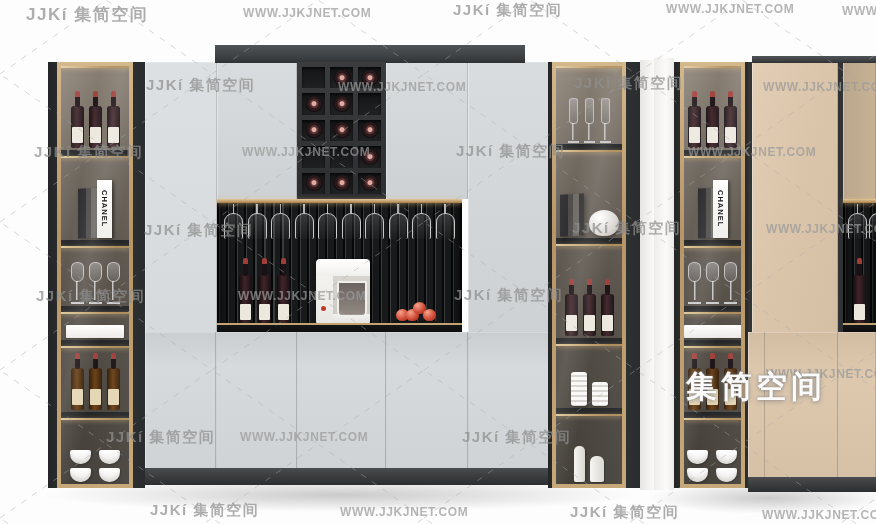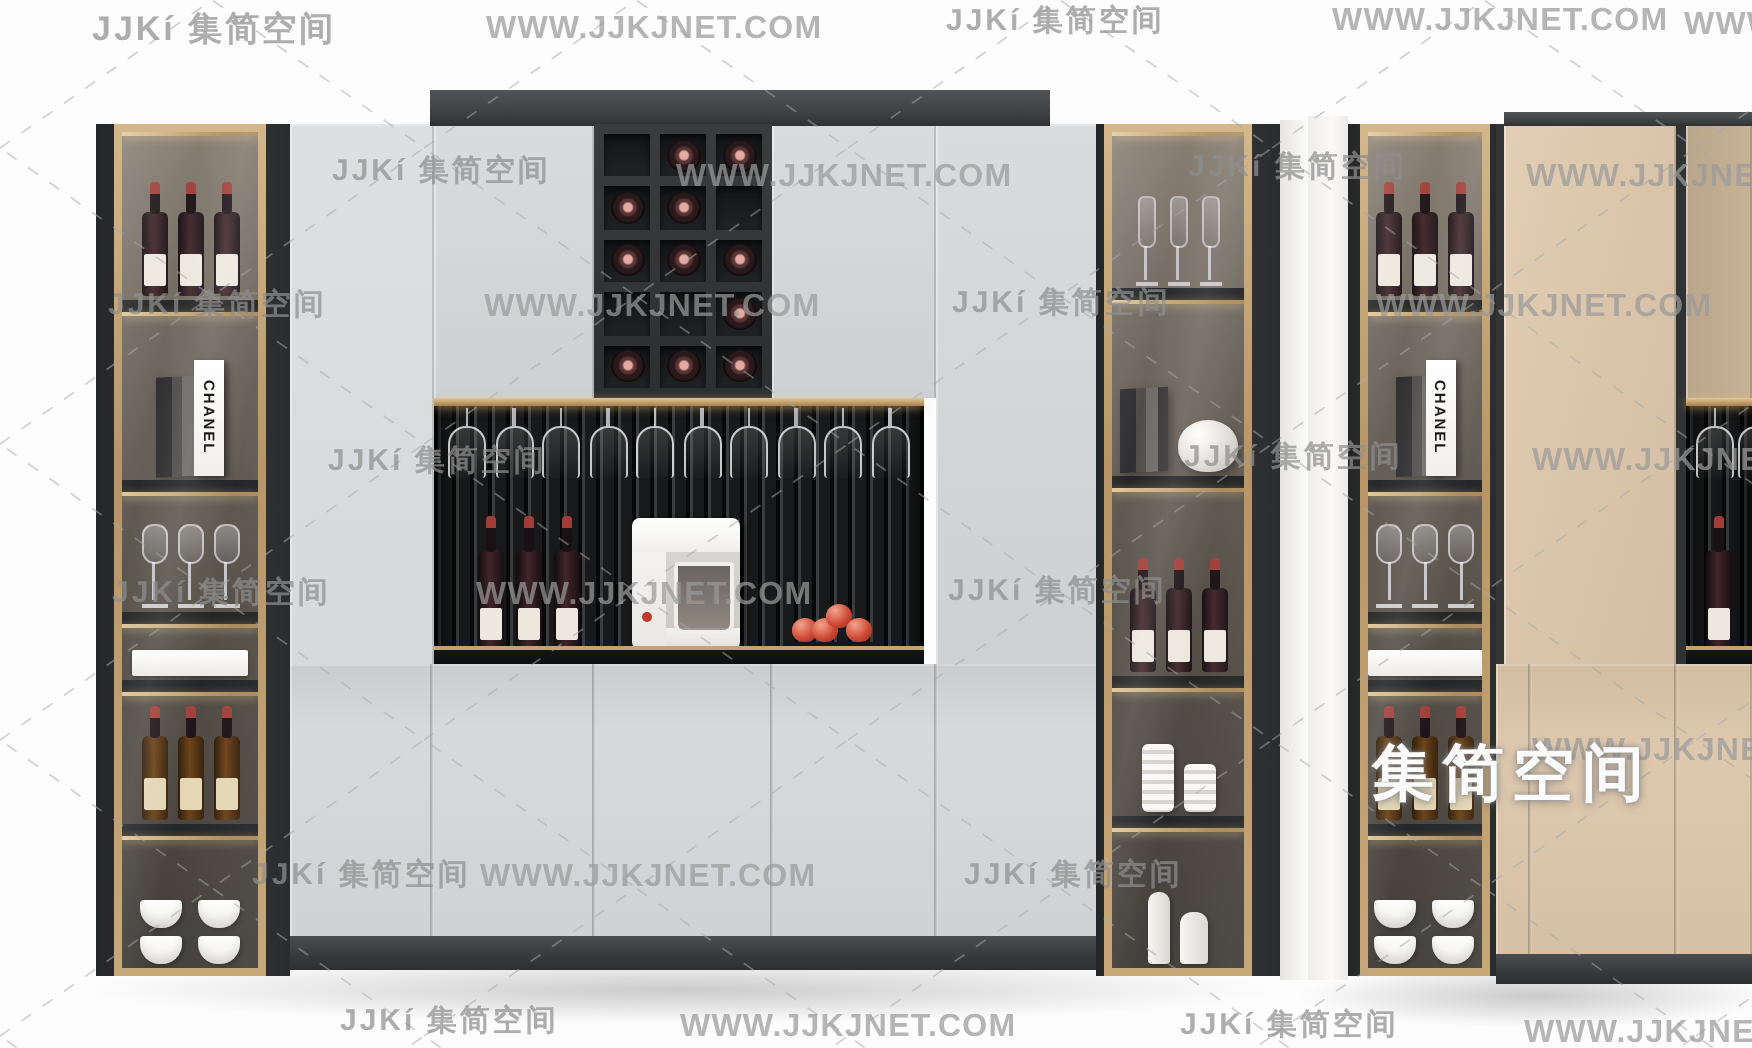--- a/index.html
+++ b/index.html
@@ -1,21 +1,21 @@
 <!DOCTYPE html>
 <html><head>
 <meta charset="utf-8">
 <style>
   html,body{margin:0;padding:0;background:#ffffff;font-family:"Liberation Sans",sans-serif;}
   .stage{position:relative;width:876px;height:524px;background:#fdfdfd;overflow:hidden;}
 
   
   .wm{position:absolute;color:#8f8f8f;opacity:.72;white-space:nowrap;z-index:40;pointer-events:none;}
-  .wm.logo{font-size:15px;font-weight:600;letter-spacing:1.5px;margin-left:20px;}
-  .wm.url{font-size:16px;font-weight:700;letter-spacing:.6px;color:#9a9a9a;}
+  .wm.logo{font-size:15px;font-weight:600;letter-spacing:1.5px;}
+  .wm.url{font-size:12px;font-weight:700;letter-spacing:.6px;color:#9a9a9a;}
   .diag-svg{position:absolute;left:0;top:0;z-index:39;opacity:.5;pointer-events:none;}
 
   
   .abs{position:absolute;}
   .door{box-shadow:inset -1px 0 0 rgba(0,0,0,.14), inset 1px 0 0 rgba(255,255,255,.35), inset 0 1px 0 rgba(255,255,255,.25);}
   .gray-door{background:linear-gradient(180deg,#d9dcde 0%,#d2d6d8 55%,#cdd1d3 100%);}
   .gray-door.lite{background:linear-gradient(180deg,#dde0e2 0%,#d6dadc 100%);}
   .beige-door{background:linear-gradient(105deg,#e2ceb4 0%,#dac5ab 50%,#d5bfa4 100%);}
   .beige-door.shadowed{background:linear-gradient(90deg,#b9a68c 0%,#c7b294 100%);}
   .topband{background:linear-gradient(180deg,#515457 0%,#3c3f41 70%,#2e3032 100%);z-index:5;}

